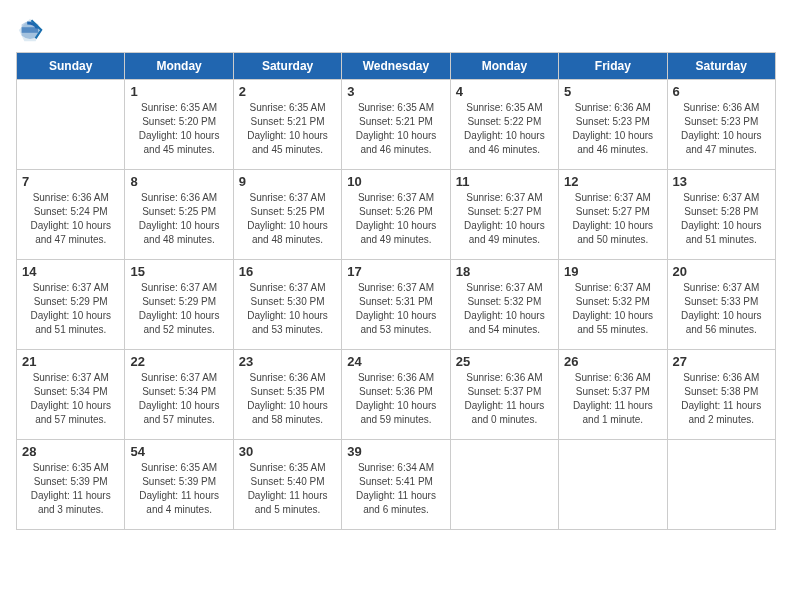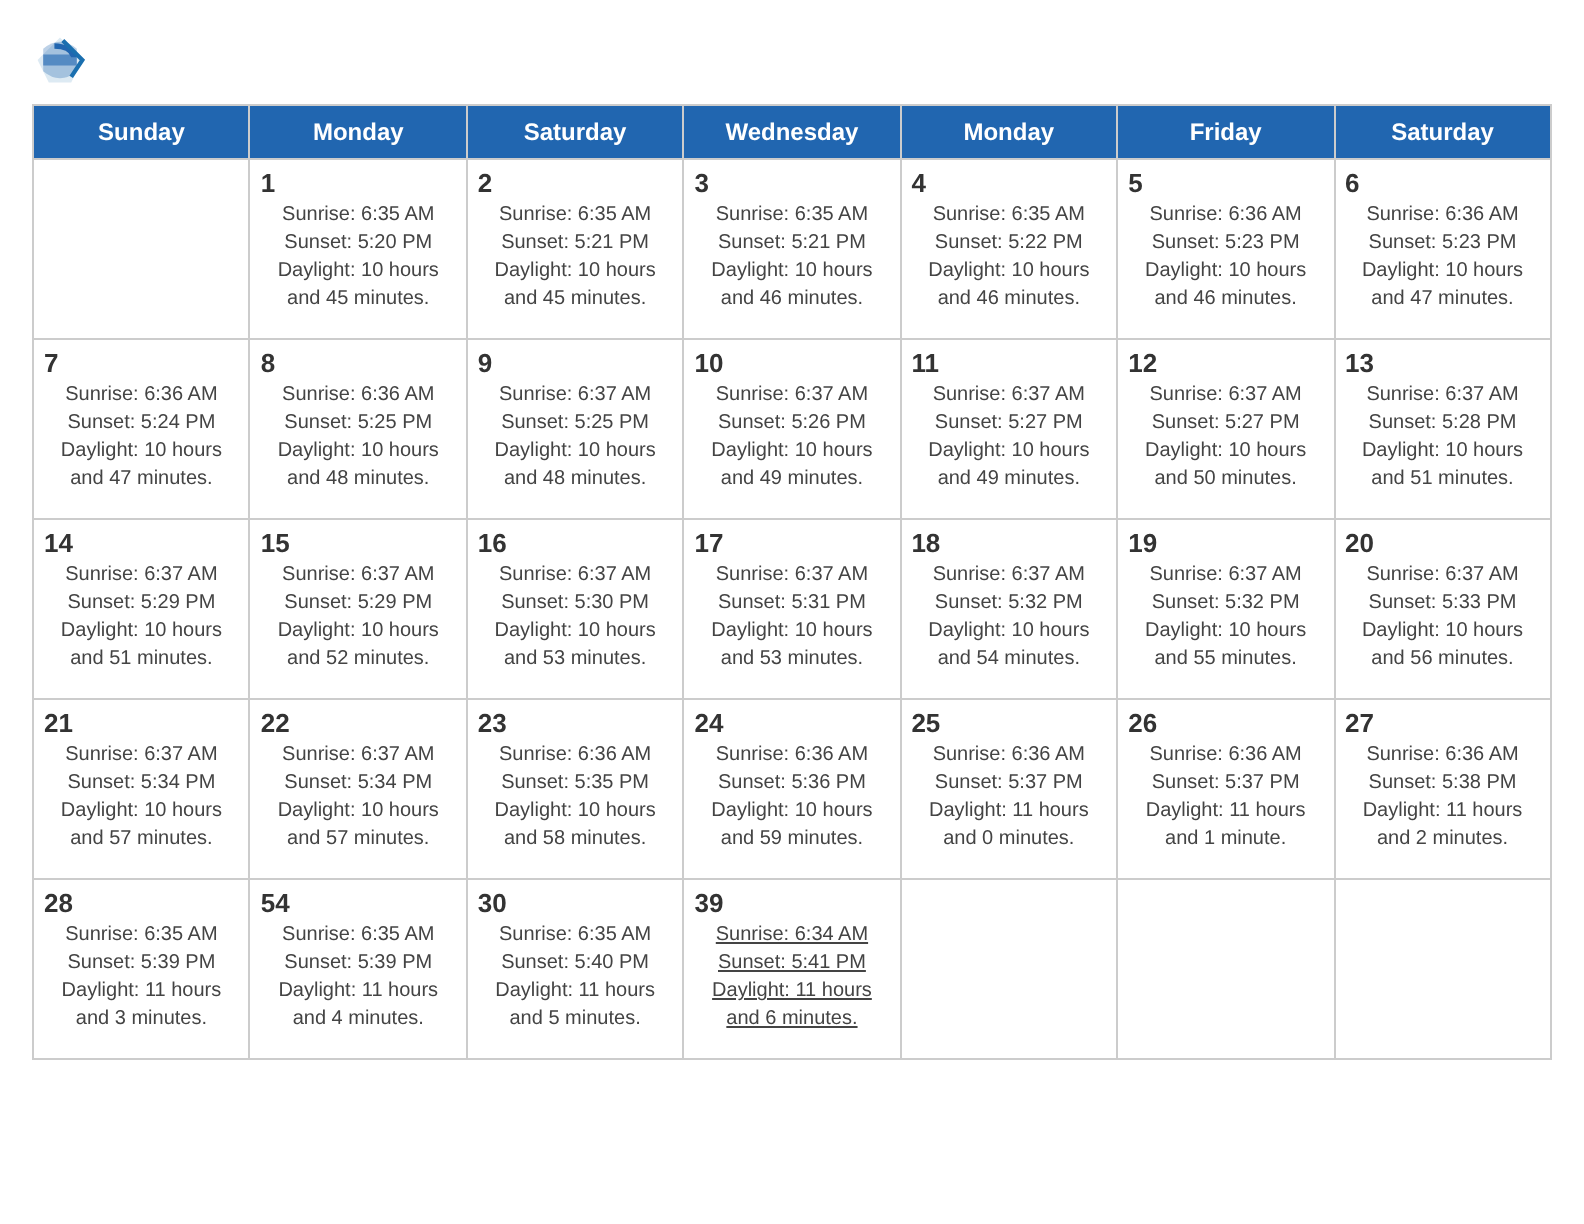--- a/index.html
+++ b/index.html
@@ -338,21 +338,21 @@
         </td>
         <td>
           <span class="day-number">30</span>
           <div class="day-info" style="white-space: pre-line;">Sunrise: 6:35 AM
 Sunset: 5:40 PM
 Daylight: 11 hours
 and 5 minutes.</div>
         </td>
         <td>
           <span class="day-number">39</span>
-          <div class="day-info" style="white-space: pre-line; text-decoration: underline;">Sunrise: 6:34 AM
+          <div class="day-info" style="white-space: pre-line;">Sunrise: 6:34 AM
 Sunset: 5:41 PM
 Daylight: 11 hours
 and 6 minutes.</div>
         </td>
         <td class="empty-cell"></td>
         <td class="empty-cell"></td>
         <td class="empty-cell"></td>
       </tr>
     </tbody>
 </table>

